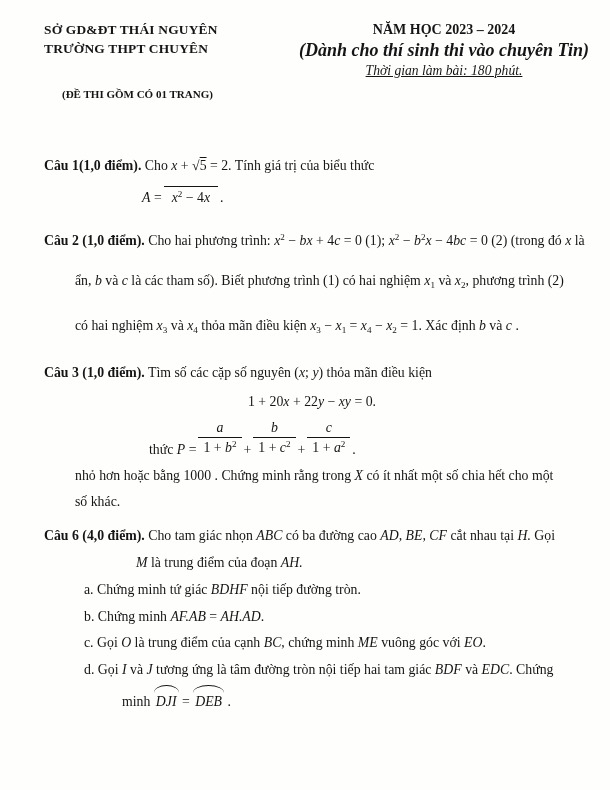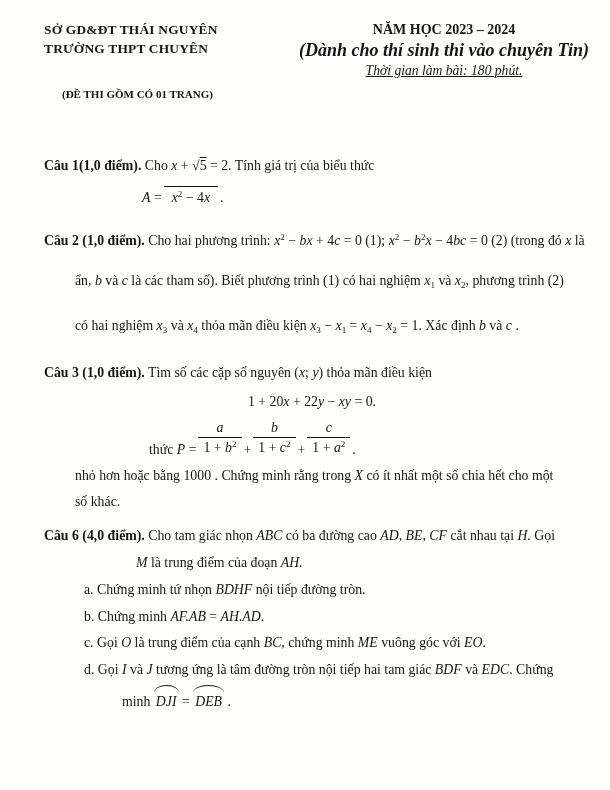--- a/index.html
+++ b/index.html
@@ -105,21 +105,21 @@
         <span class="den"><span>1 + </span><span class="sg-i">a</span><span class="sg-sup">2</span></span>
       </span>
       <span> .</span>
     </div>
 
     <div class="q lh26" style="padding-left:31px"><span>nhỏ hơn hoặc bằng 1000 . Chứng minh rằng trong </span><span class="sg-i">X</span><span> có ít nhất một số chia hết cho một</span></div>
     <div class="q lh26" style="padding-left:31px"><span>số khác.</span></div>
 
     <div class="q q6-l1"><span class="sg-b">Câu 6 (4,0 điểm).</span><span> Cho tam giác nhọn </span><span class="sg-i">ABC</span><span> có ba đường cao </span><span class="sg-i">AD, BE, CF</span><span> cắt nhau tại </span><span class="sg-i">H.</span><span> Gọi</span></div>
     <div class="q q6-l2"><span class="sg-i">M</span><span> là trung điểm của đoạn </span><span class="sg-i">AH.</span></div>
-    <div class="q q6-item"><span>a. Chứng minh tứ nhọn </span><span class="sg-i">BDHF</span><span> nội tiếp đường tròn.</span></div>
+    <div class="q q6-item"><span>a. Chứng minh tứ giác </span><span class="sg-i">BDHF</span><span> nội tiếp đường tròn.</span></div>
     <div class="q q6-item"><span>b. Chứng minh </span><span class="sg-i">AF.AB</span><span> = </span><span class="sg-i">AH.AD</span><span>.</span></div>
     <div class="q q6-item"><span>c. Gọi </span><span class="sg-i">O</span><span> là trung điểm của cạnh </span><span class="sg-i">BC</span><span>, chứng minh </span><span class="sg-i">ME</span><span> vuông góc với </span><span class="sg-i">EO</span><span>.</span></div>
     <div class="q q6-item"><span>d. Gọi </span><span class="sg-i">I</span><span> và </span><span class="sg-i">J</span><span> tương ứng là tâm đường tròn nội tiếp hai tam giác </span><span class="sg-i">BDF</span><span> và </span><span class="sg-i">EDC</span><span>. Chứng</span></div>
     <div class="q q6-d2"><span>minh  </span><span class="sg-arc">DJI</span><span> = </span><span class="sg-arc">DEB</span><span> .</span></div>
 
   </div>
 
 </div>
 
 </body></html>

